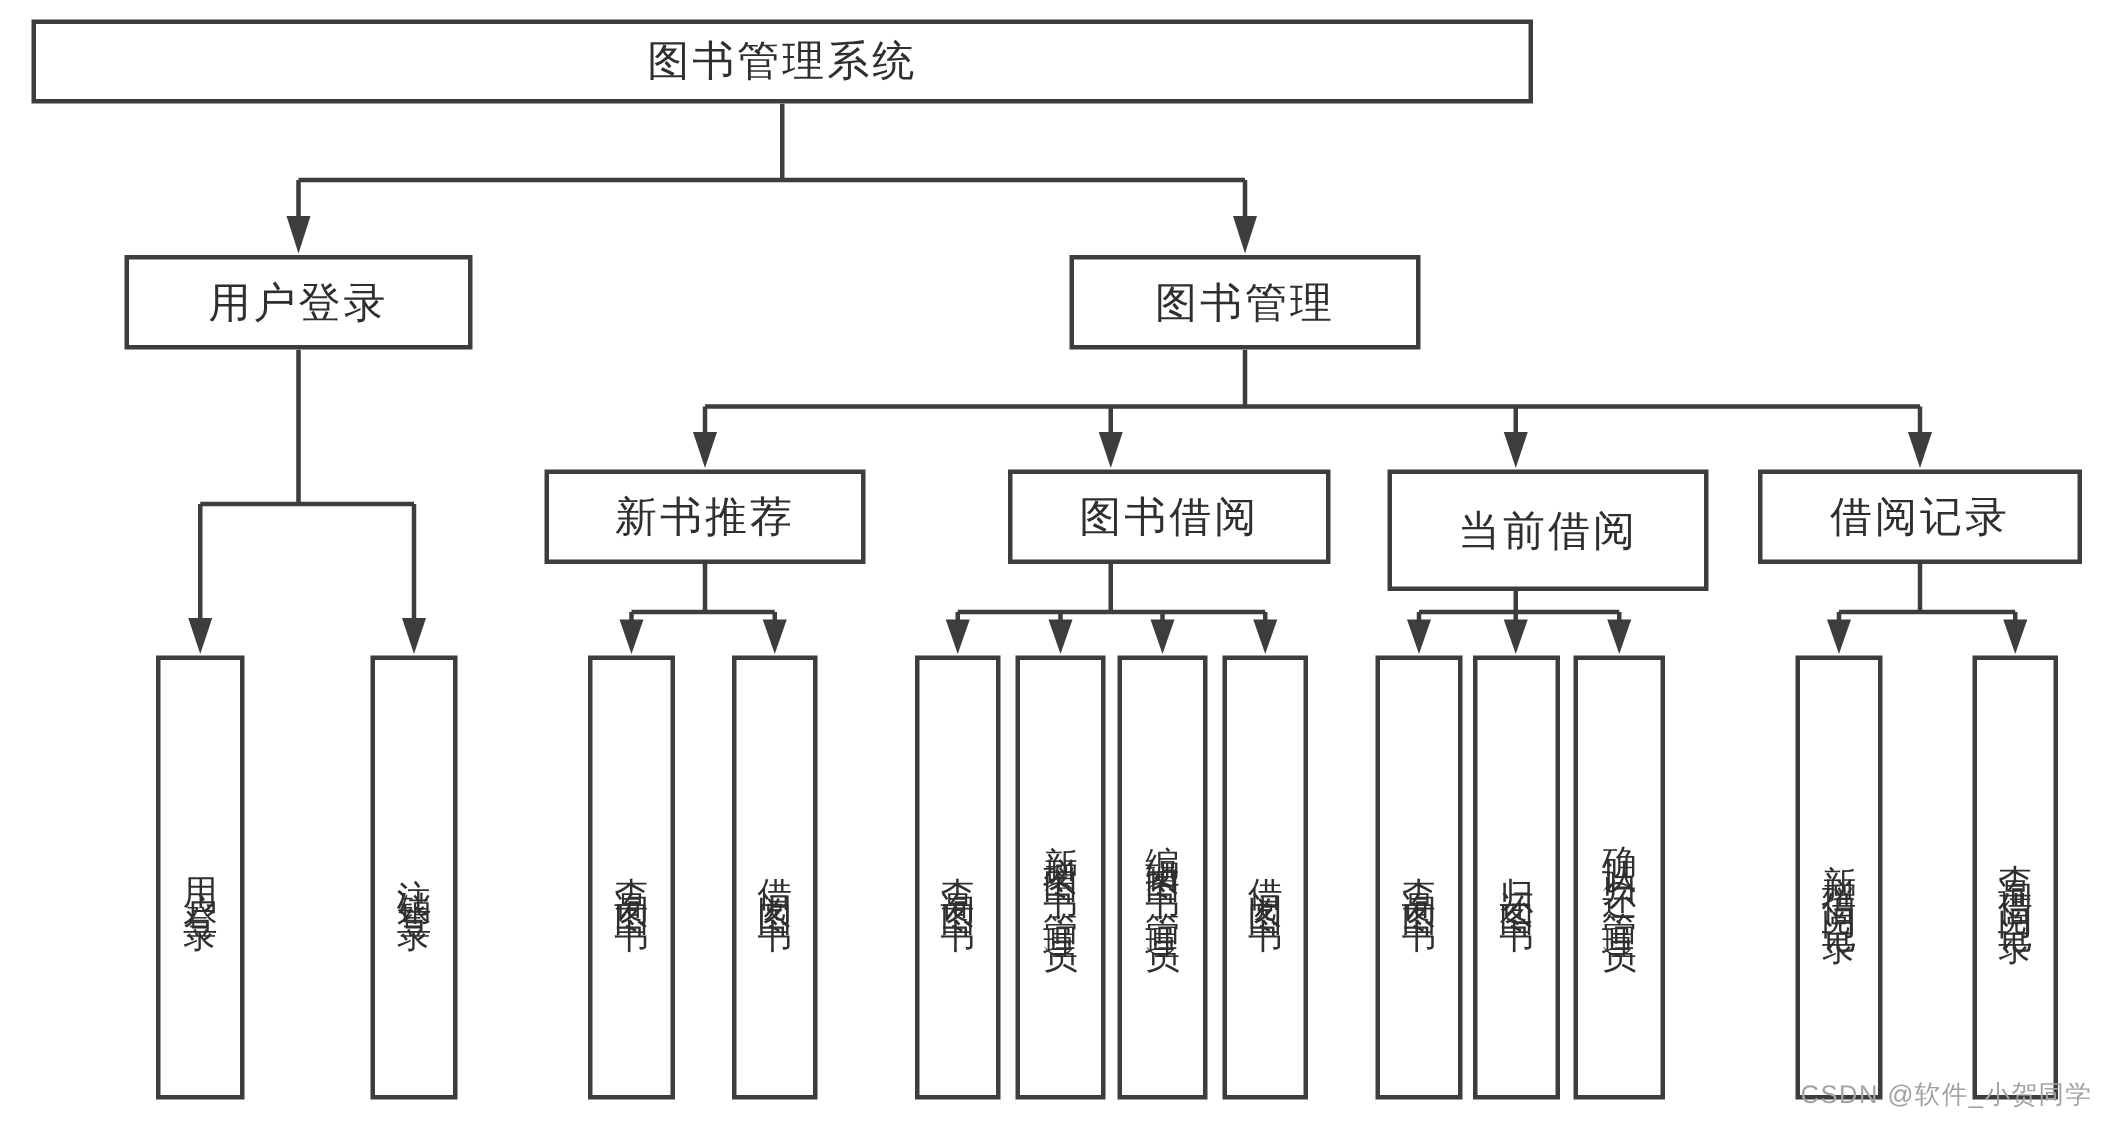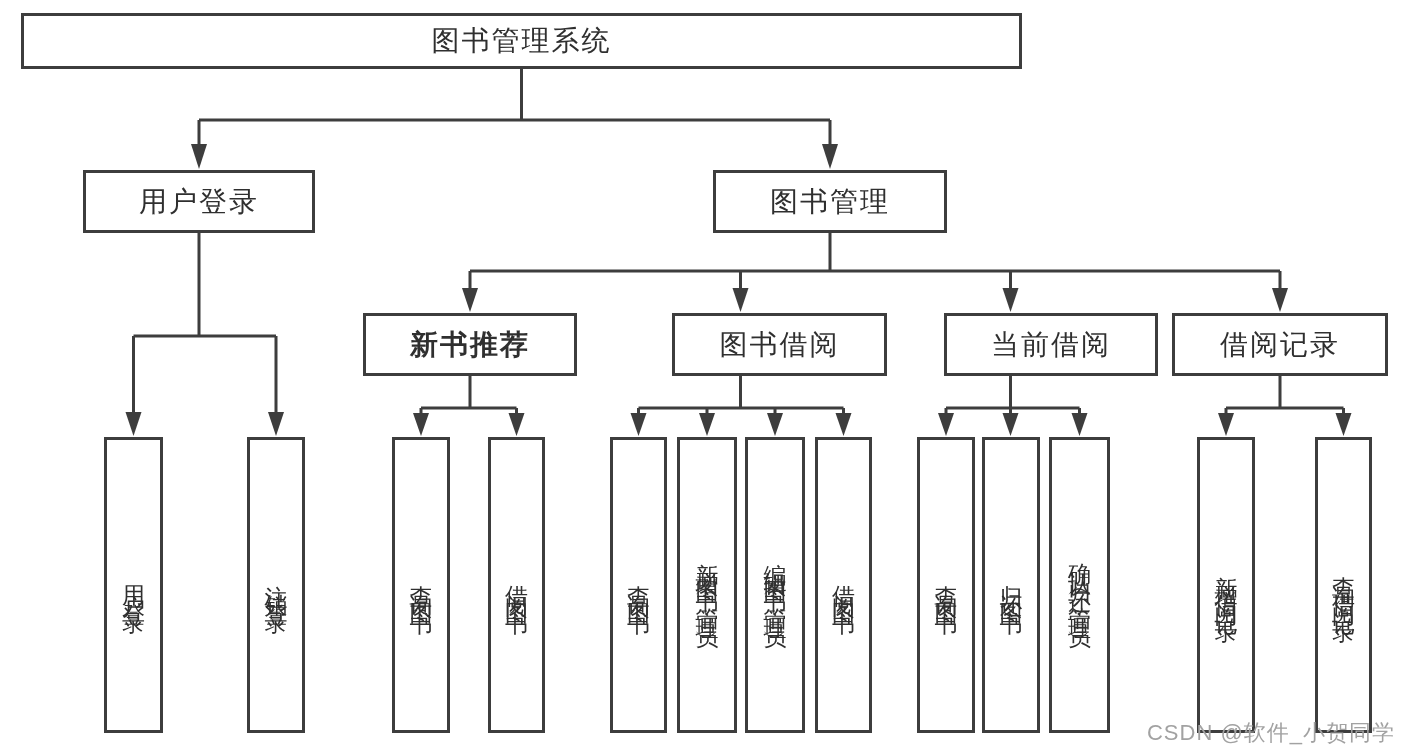--- a/index.html
+++ b/index.html
@@ -45,21 +45,21 @@
     white-space: nowrap;
     font-size: 23px;
     line-height: 1;
     letter-spacing: 9px;
     color: #2f2f2f;
   }
   #watermark {
     position: absolute;
     top: 718px;
     right: 10px;
-    font-size: 22px;
+    font-size: 17px;
     letter-spacing: 1px;
     color: #a2a2a2;
     z-index: 5;
   }
 </style>
 </head>
 <body>
 
 <div id="canvas">
 
@@ -104,23 +104,23 @@
       <polygon points="1218,413 1234,413 1226,436" stroke="none"></polygon>
       <polygon points="1335.5,413 1351.5,413 1343.5,436" stroke="none"></polygon>
     </g>
   </svg>
 
   <div class="hnode" style="left:21px; top:13px; width:1001px; height:56px;">图书管理系统</div>
 
   <div class="hnode" style="left:83px; top:170px; width:232px; height:63px;">用户登录</div>
   <div class="hnode" style="left:713px; top:170px; width:234px; height:63px;">图书管理</div>
 
-  <div class="hnode" style="left:363px; top:313px; width:214px; height:63px;font-weight:bold;">新书推荐</div>
+  <div class="hnode" style="left:363px; top:313px; width:214px; height:63px;">新书推荐</div>
   <div class="hnode" style="left:633px; top:313px; width:215px; height:63px;margin-left:39px;">图书借阅</div>
-  <div class="hnode" style="left:944px; top:313px; width:214px; height:63px;">当前借阅</div>
+  <div class="hnode" style="left:925px; top:313px; width:214px; height:81px;">当前借阅</div>
   <div class="hnode" style="left:1172px; top:313px; width:216px; height:63px;">借阅记录</div>
 
   <div class="vnode" style="left:104px; top:437px; width:59px; height:296px;">
     <span class="vtext">用户登录</span>
   </div>
   <div class="vnode" style="left:247px; top:437px; width:58px; height:296px;">
     <span class="vtext">注销登录</span>
   </div>
   <div class="vnode" style="left:392px; top:437px; width:58px; height:296px;">
     <span class="vtext">查询图书</span>

